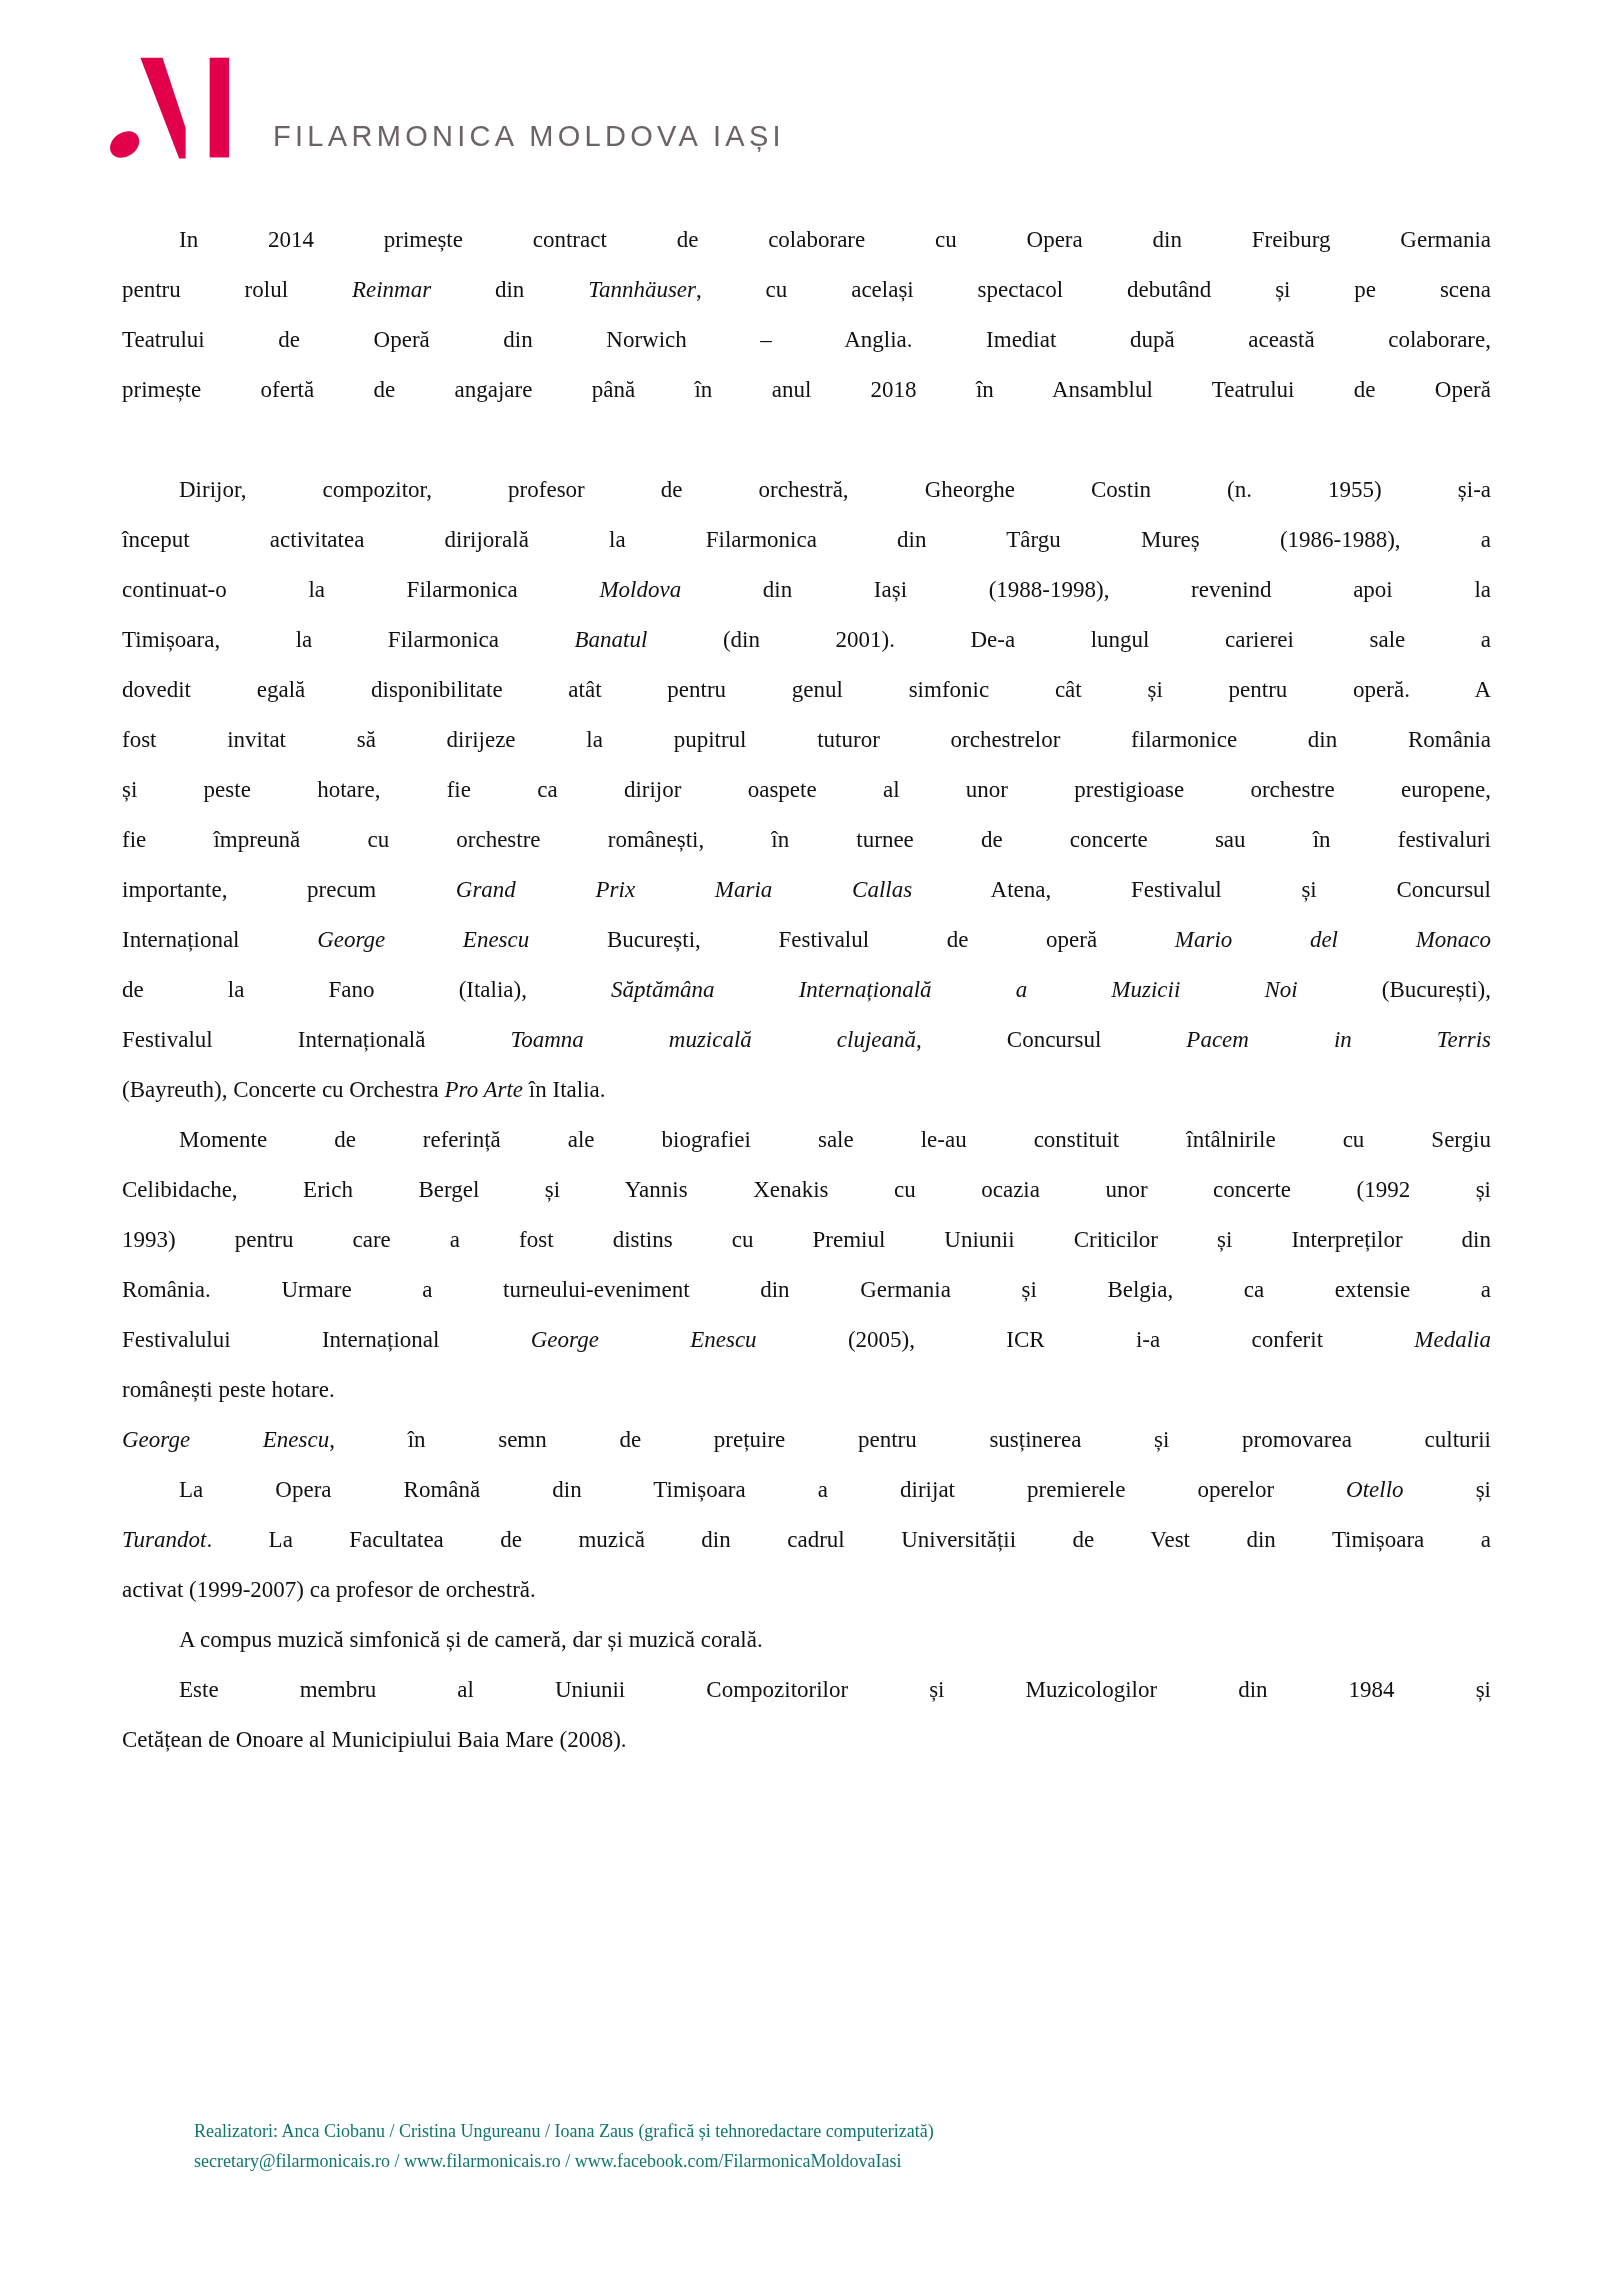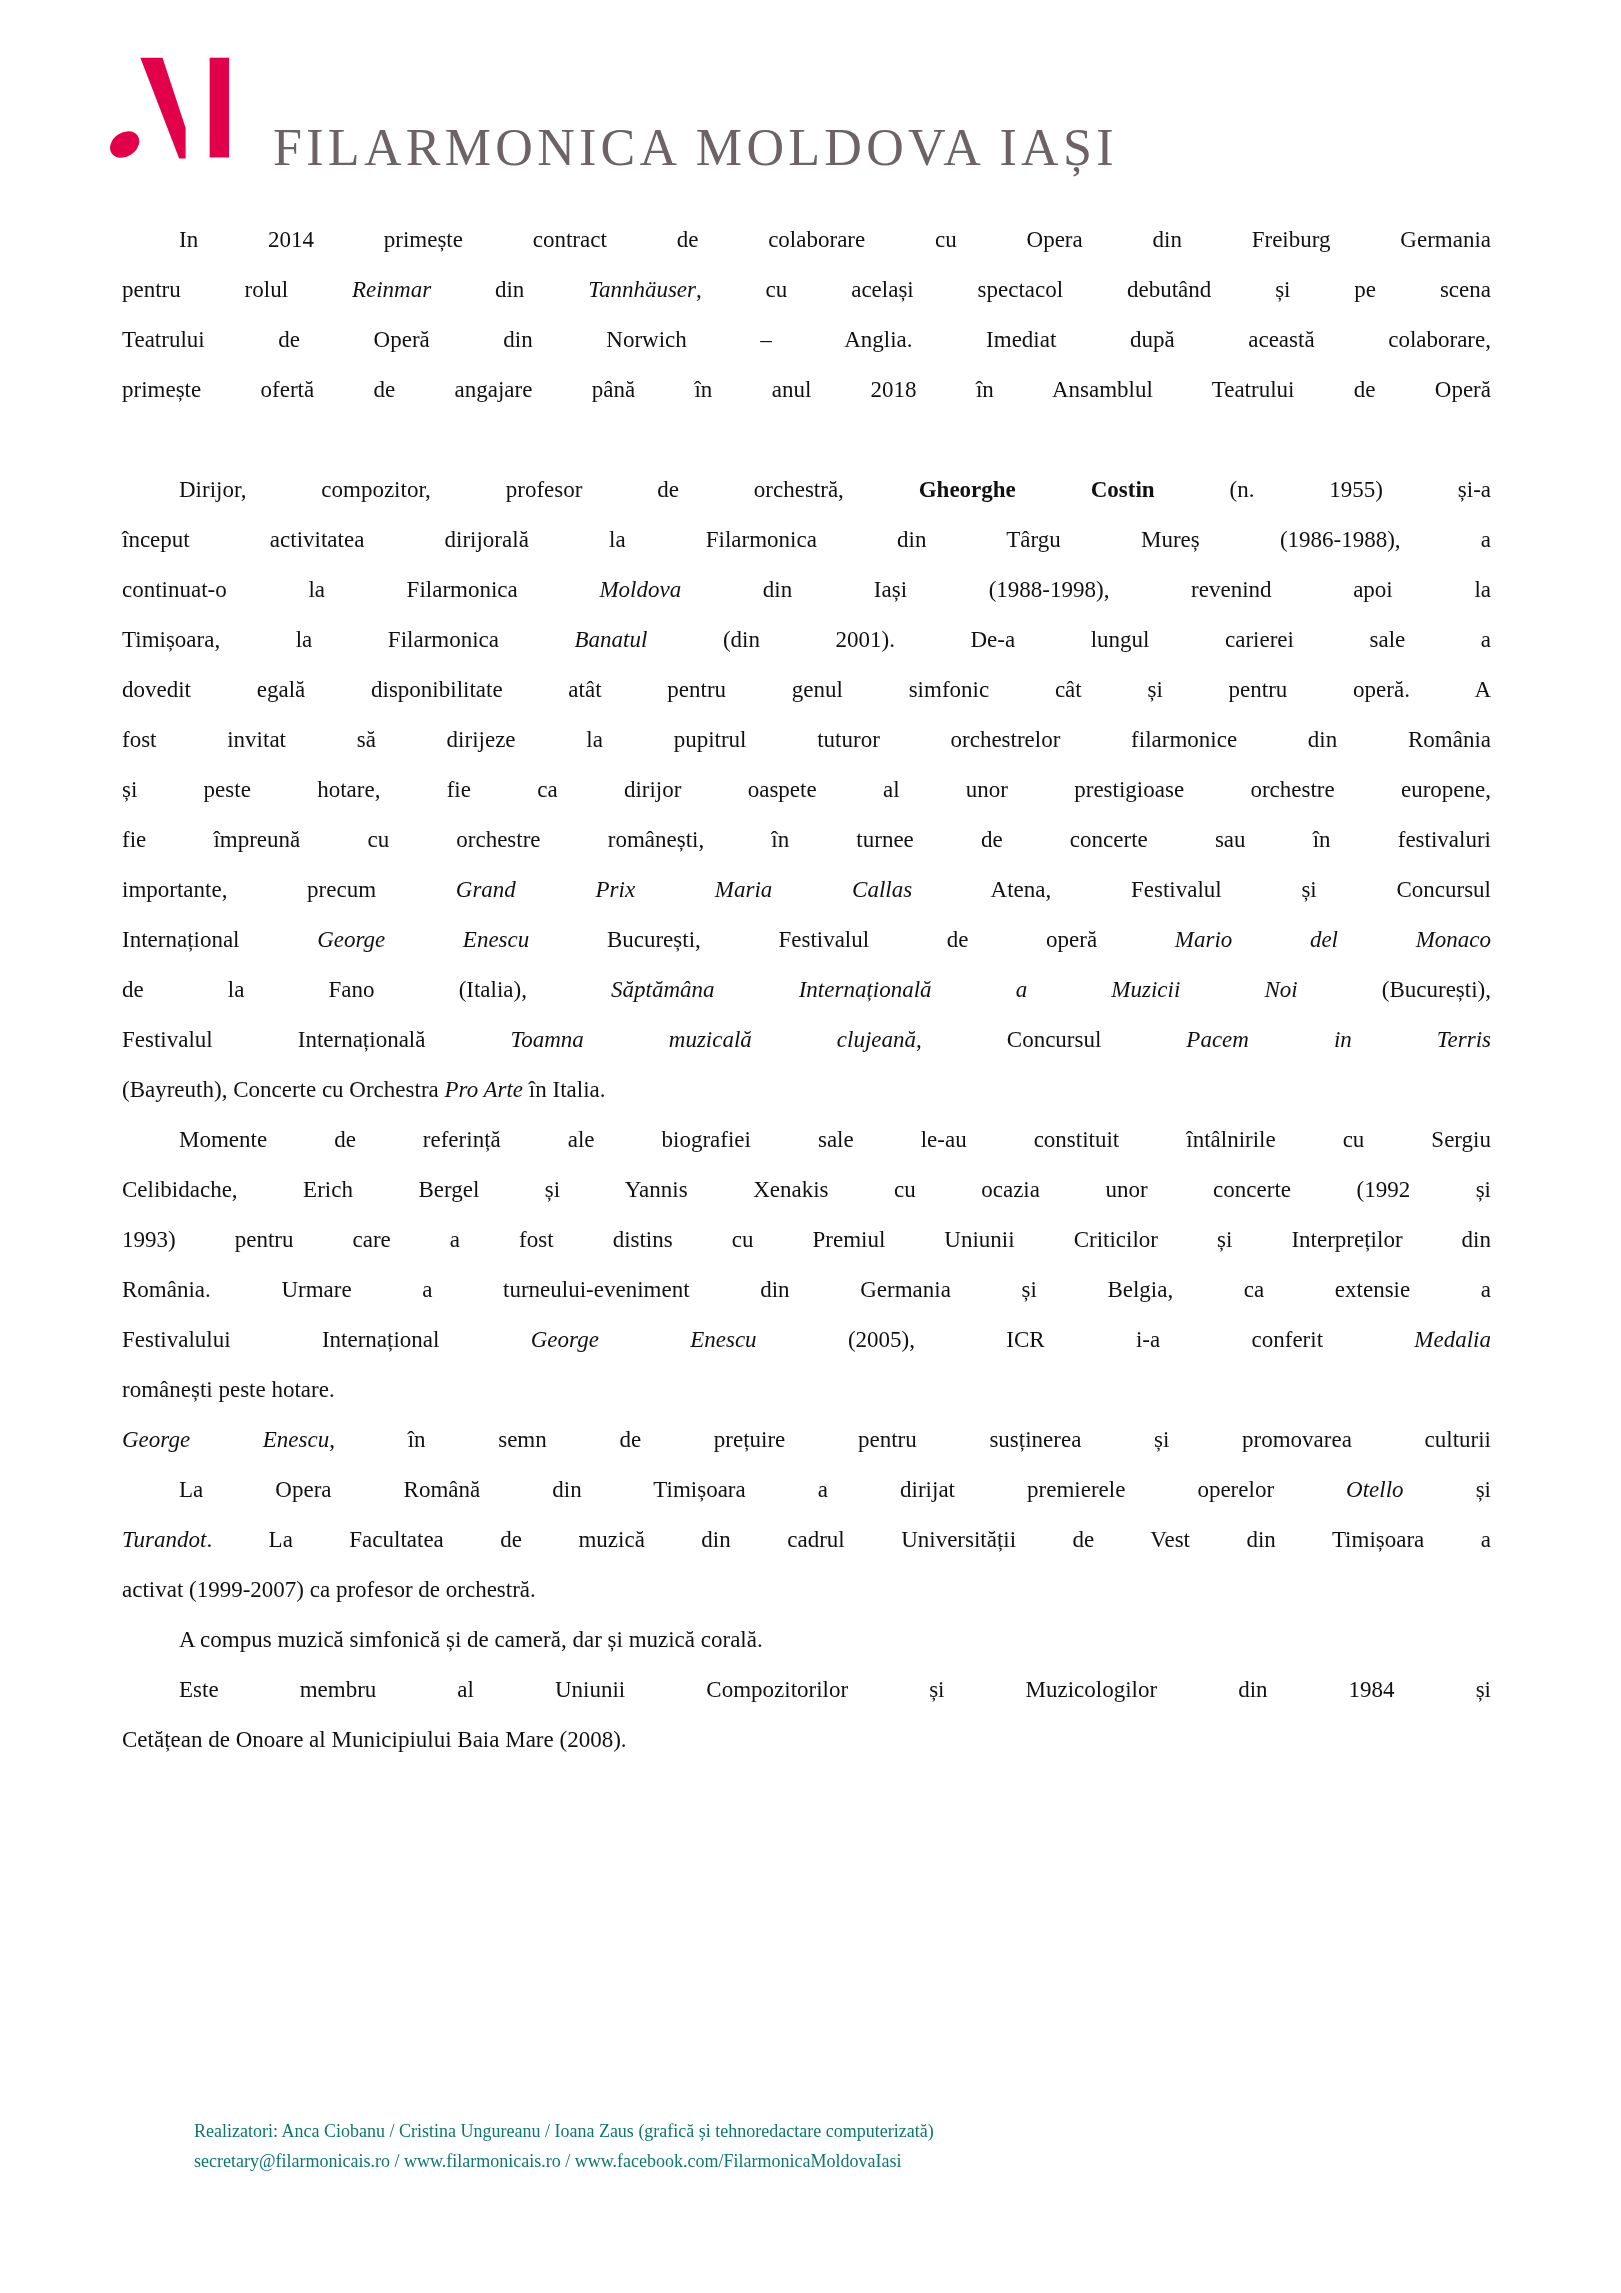--- a/index.html
+++ b/index.html
@@ -1,24 +1,24 @@
 <!DOCTYPE html>
 <html style="font-size:15px"><head>
 <meta charset="utf-8">
 <style>
   html, body { margin: 0; padding: 0; background: #ffffff; }
   body { width: 1621px; height: 2294px; position: relative; overflow: hidden; font-family: "Liberation Serif", "DejaVu Serif", serif; color: #111111; }
   .logo { position: absolute; left: 104px; top: 54px; width: 130px; height: 109px; }
-  .brand { position: absolute; left: 273px; top: 122px; font-family: Liberation Serif, serif; font-size: 52px; letter-spacing: 4.3px; color: #6d6265; white-space: nowrap; line-height: 1; }
+  .brand { position: absolute; left: 273px; top: 122px; font-family: Liberation Sans, sans-serif; font-size: 29px; letter-spacing: 4.3px; color: #6d6265; white-space: nowrap; line-height: 1; }
   .body-text { position: absolute; left: 122px; top: 215px; width: 1369px; }
   .line { height: 50px; line-height: 50px; font-size: 23px; white-space: nowrap; overflow: visible; text-align: justify; text-align-last: justify; }
   .line.last { text-align-last: left; }
   .line.indent { padding-left: 57px; }
   .seg-i { font-style: italic; }
-  .seg-b { font-weight: bold; }
+  .seg-b { font-weight: normal; }
   .footer { position: absolute; left: 194px; top: 2116px; font-size: 18px; line-height: 30px; color: #0f766e; }
   .footer div { white-space: nowrap; }
 </style>
 </head>
 <body>
 
 <div class="logo">
   <svg width="130" height="109" viewBox="0 0 140 118">
     <ellipse cx="22" cy="98" rx="17" ry="13" transform="rotate(-35 22 98)" fill="#e3004b"></ellipse>
     <polygon points="39,4 63,4 88,80 88,113 81,113" fill="#e3004b"></polygon>

